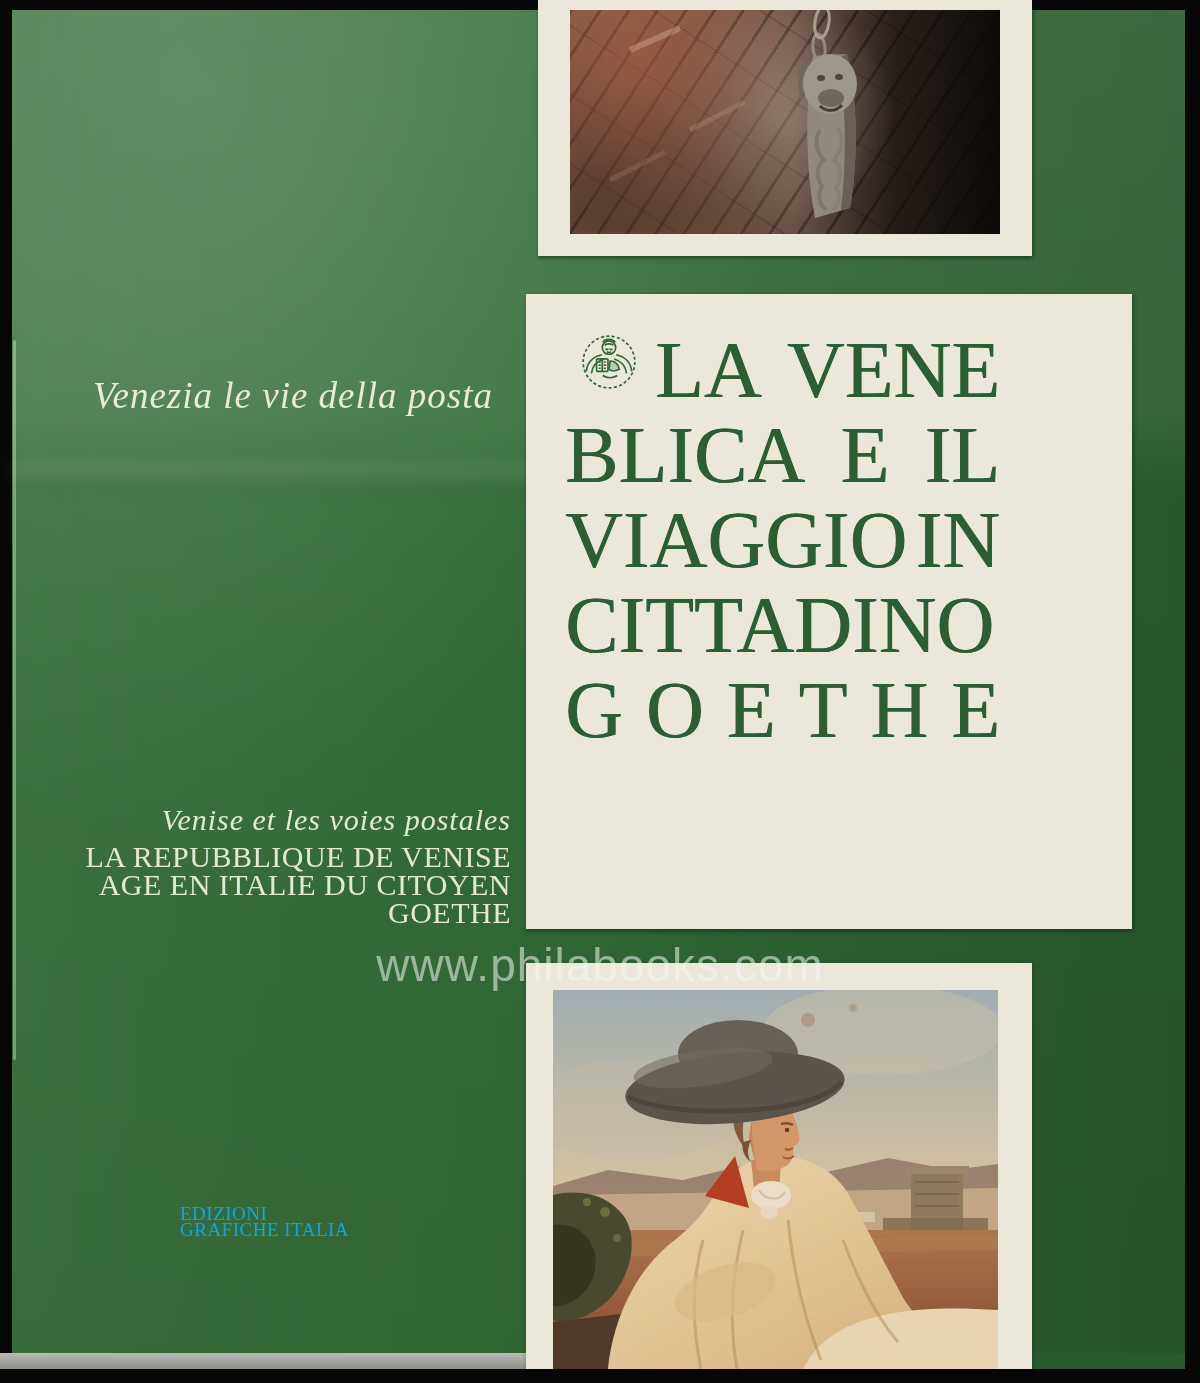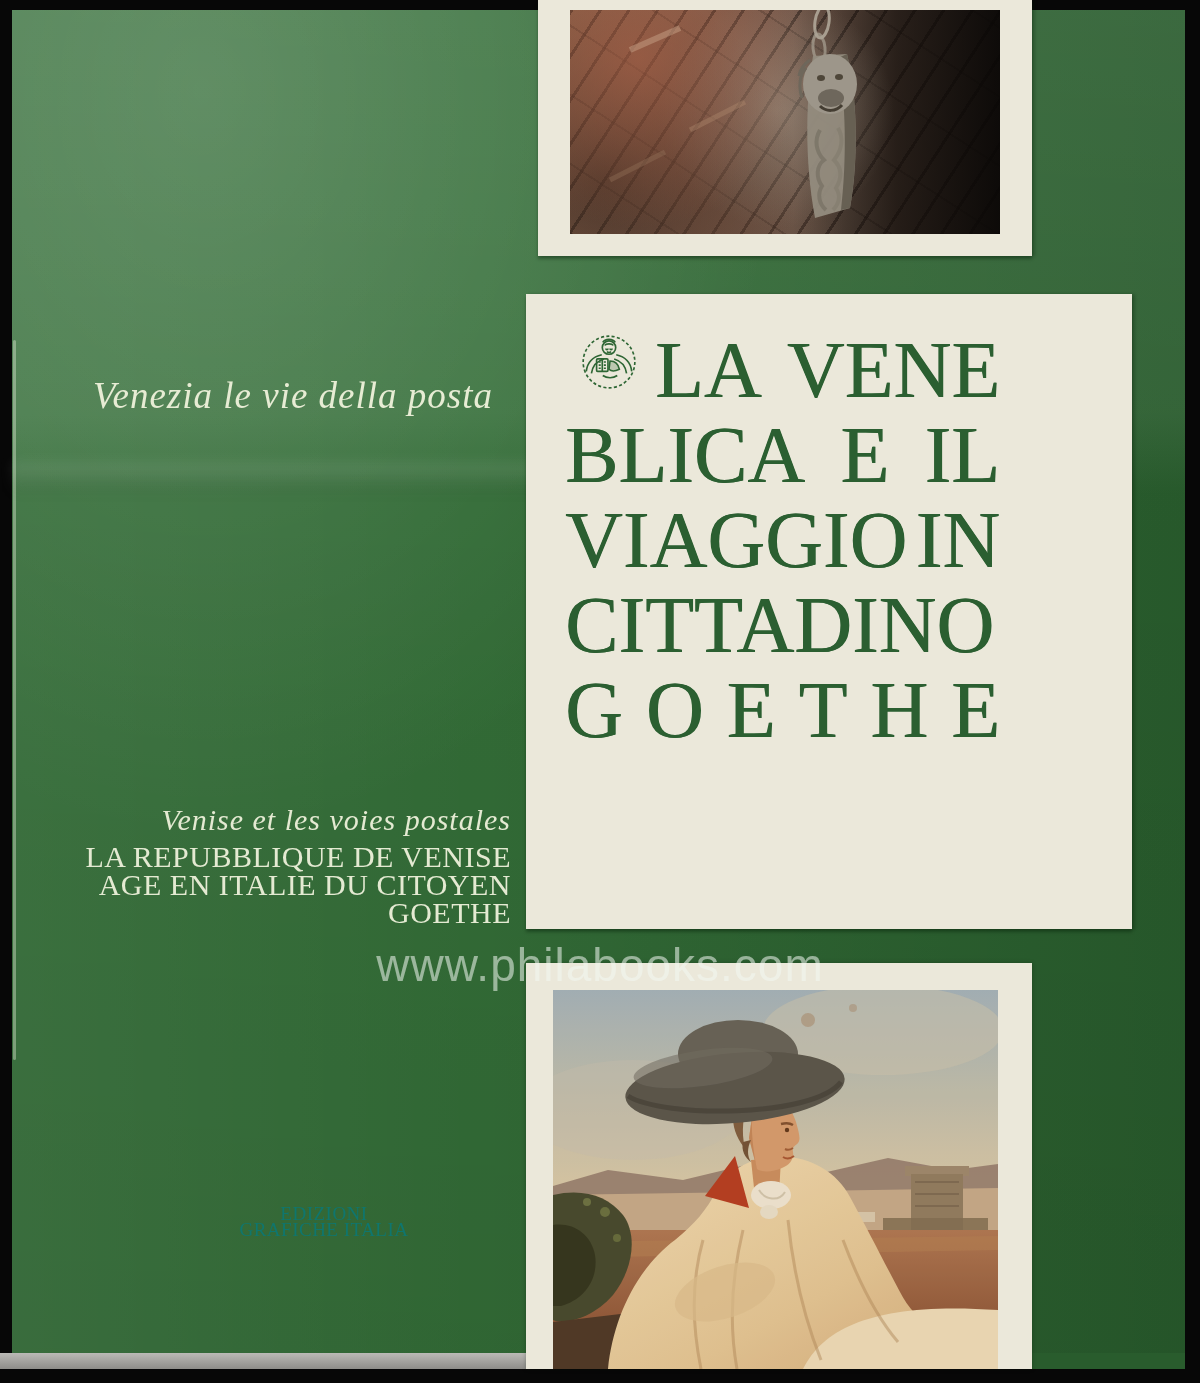--- a/index.html
+++ b/index.html
@@ -49,22 +49,22 @@
       text-shadow:0.6px 0 0 #2b5f31; white-space:nowrap;}
   .title-line.first{padding-left:90px;}
   .emblem{position:absolute;left:52px;top:36px;width:62px;height:62px;}
 
   
   .series-title{position:absolute;left:88px;top:326px;width:410px;text-align:center;
       font-style:italic;font-size:37px;color:#e7ecd4;letter-spacing:1px;margin-top:48px;}
   .french-block{position:absolute;left:0;top:803px;width:478px;text-align:right;color:#e4ead2;margin-left:33px;}
   .french-line1{font-style:italic;font-size:30px;line-height:34px;margin-bottom:6px;letter-spacing:1px;}
   .french-line2,.french-line3{font-size:30px;line-height:28px;letter-spacing:0.5px;padding-left:28px;}
-  .publisher{position:absolute;left:180px;top:1206px;width:288px;text-align:center;
-      color:#0f766e;font-size:19px;line-height:16px;letter-spacing:0.5px;}
+  .publisher{position:absolute;left:180px;top:1206px;width:288px;text-align:left;
+      color:#0ea5e9;font-size:19px;line-height:16px;letter-spacing:0.5px;}
 
   
   .goethe-photo{position:absolute;left:27px;top:27px;width:445px;height:379px;overflow:hidden;}
 
   
   .watermark{position:absolute;left:300px;top:938px;width:600px;text-align:center;
       font-family:"Liberation Sans",sans-serif;font-size:46px;letter-spacing:1px;
       color:rgba(242,247,242,0.55);z-index:60;}
 </style>
 </head>

